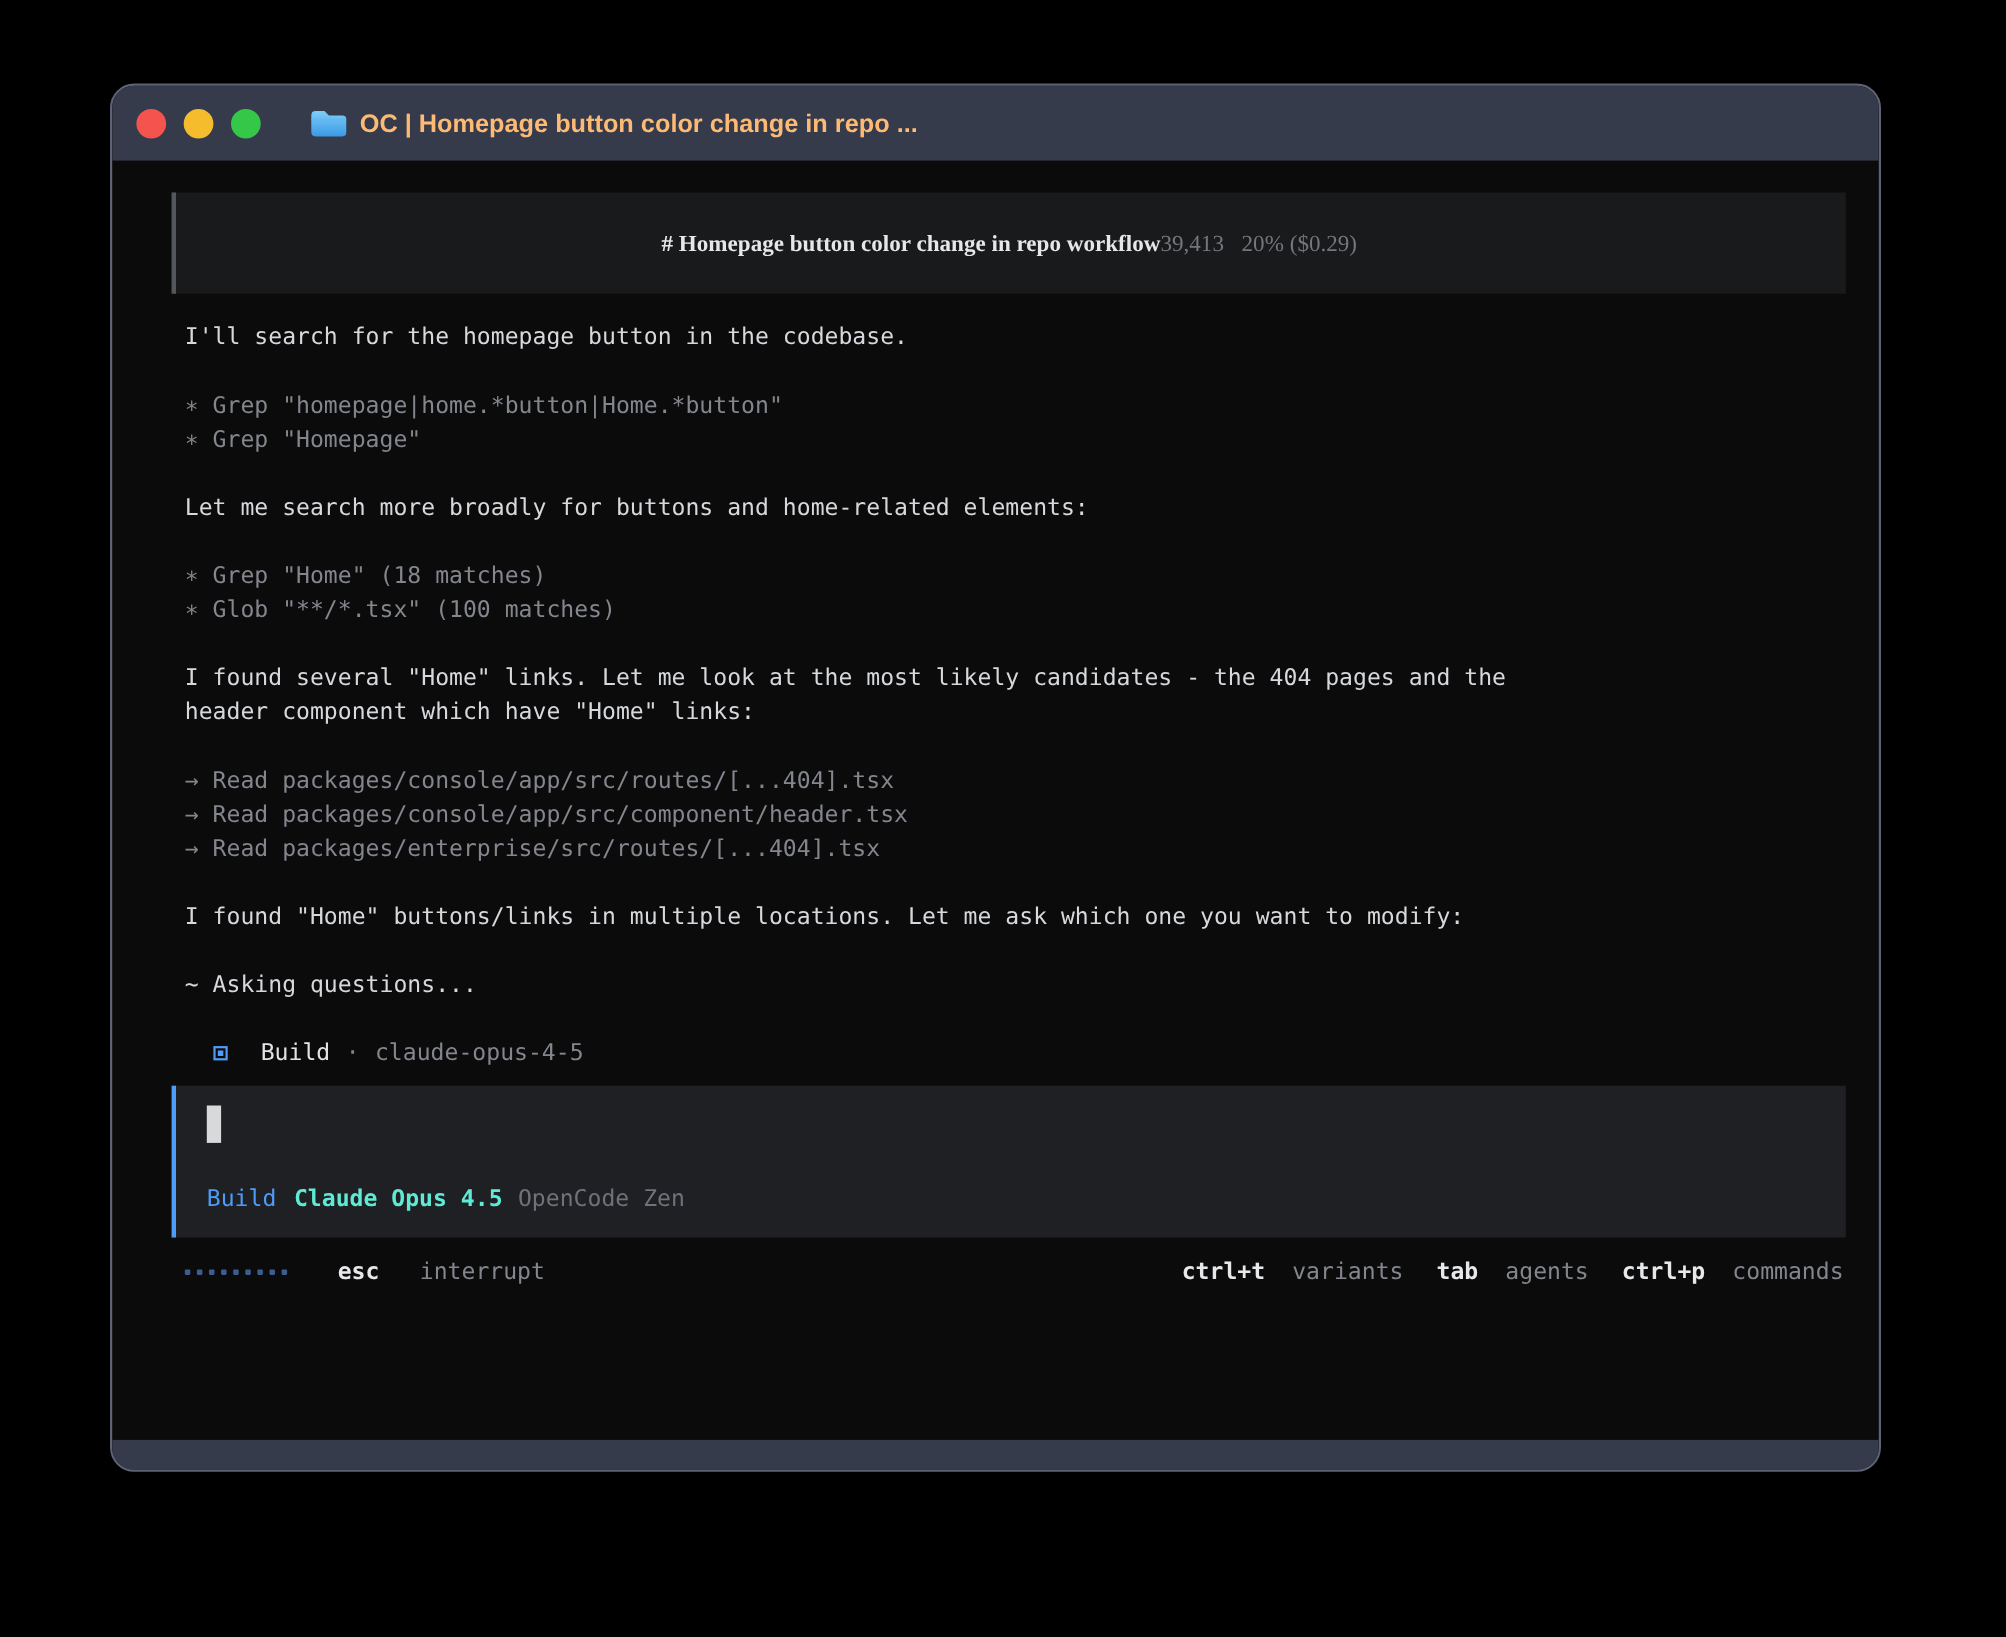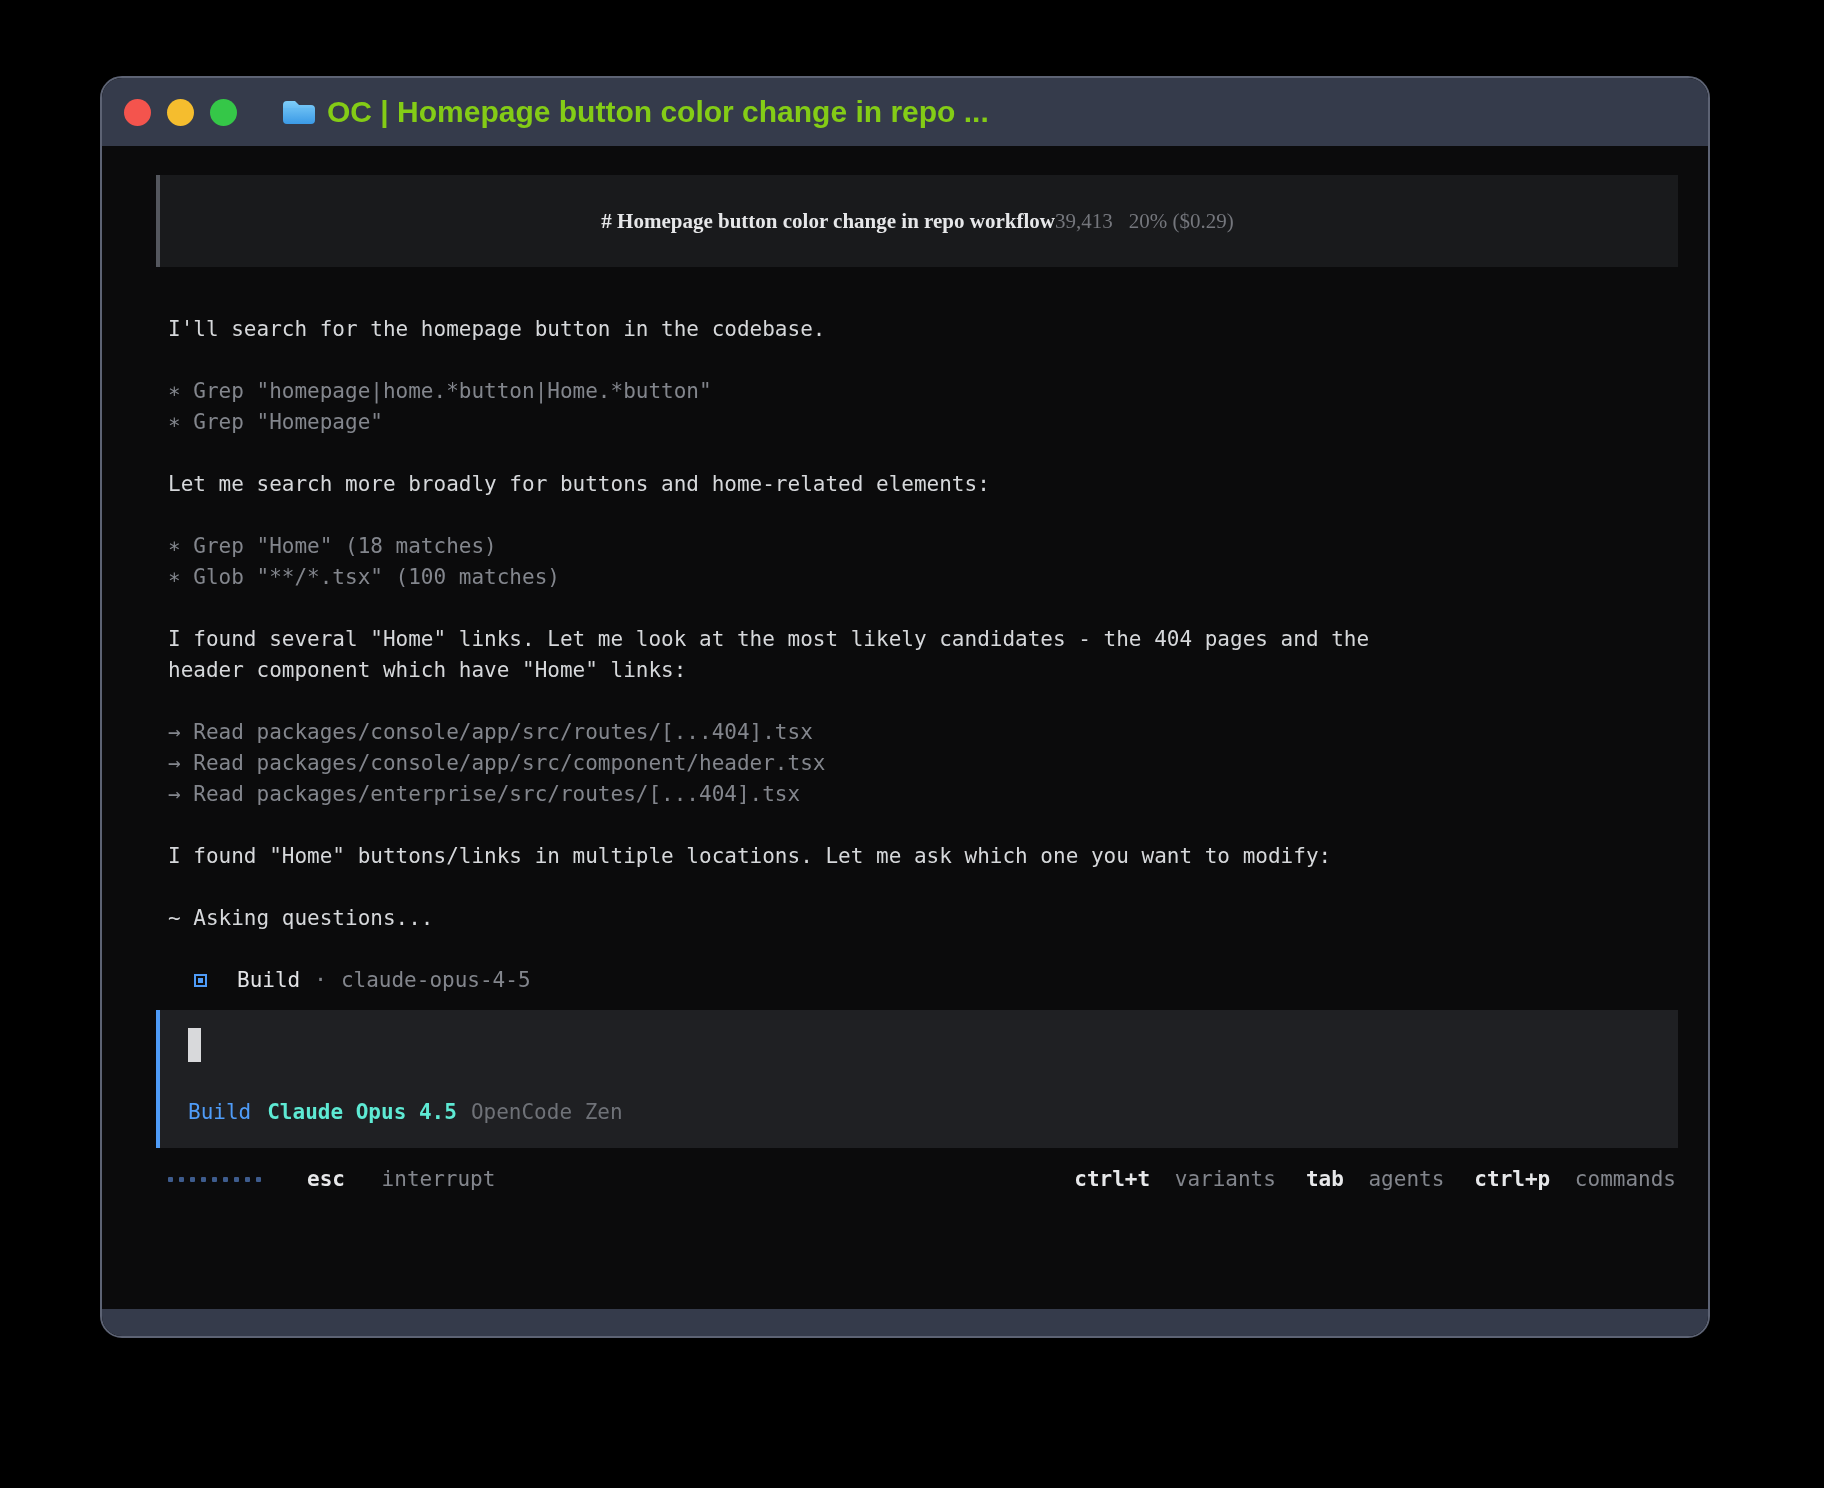--- a/index.html
+++ b/index.html
@@ -13,37 +13,37 @@
   
   .titlebar { height:68px; flex:0 0 68px; background:#353b4b; display:flex;
               align-items:center; padding-left:22px; }
   .traffic { display:flex; gap:16px; }
   .tl { width:27px; height:27px; border-radius:50%; display:inline-block; }
   .tl.red    { background:#f4544d; }
   .tl.yellow { background:#f5bd2e; }
   .tl.green  { background:#35c748; }
   .folder { margin-left:44px; display:flex; align-items:center; }
   .win-title { margin-left:12px; font-family:"Liberation Sans", sans-serif;
-               font-weight:bold; font-size:30px; color:#84cc16; white-space:nowrap; }
+               font-weight:bold; font-size:23px; color:#fdba74; white-space:nowrap; }
 
   
   .content { flex:1 1 auto; padding:29px 30px 0 54px; font-size:21px; line-height:31px;
              color:#d6d8db; overflow:hidden; }
 
   .session-header { height:92px; background:#191a1c; border-left:4px solid #54575e;
                     display:flex; align-items:center; justify-content:center;
                     padding:0 35px 0 32px;font-family:Liberation Serif, serif; }
   .session-title { font-weight:bold; color:#e6e7e9; white-space:nowrap; }
   .session-stats { color:#74767c; white-space:nowrap; display:flex; gap:16px; }
 
   .user-block { margin-top:36px; height:88px; background:#1c1d20;
                 border-left:4px solid #4f9cf8; display:flex; align-items:center;
                 padding-left:32px; color:#d9dbdf; }
 
-  .chat { margin-top:47px; padding-left:12px; }
+  .chat { margin-top:24px; padding-left:12px; }
   .chat-line { height:31px; white-space:pre; }
   .t-white { color:#d6d8db; }
   .t-gray  { color:#83868d; }
 
   .agent-line { margin-top:31px; height:31px; padding-left:38px;
                 display:flex; align-items:center; }
   .agent-icon { width:13px; height:13px; border:2px solid #4f9cf8;
                 display:flex; align-items:center; justify-content:center; }
   .agent-icon-inner { width:5px; height:5px; background:#4f9cf8; display:block; }
   .agent-name { margin-left:30px; color:#e2e3e6; }

